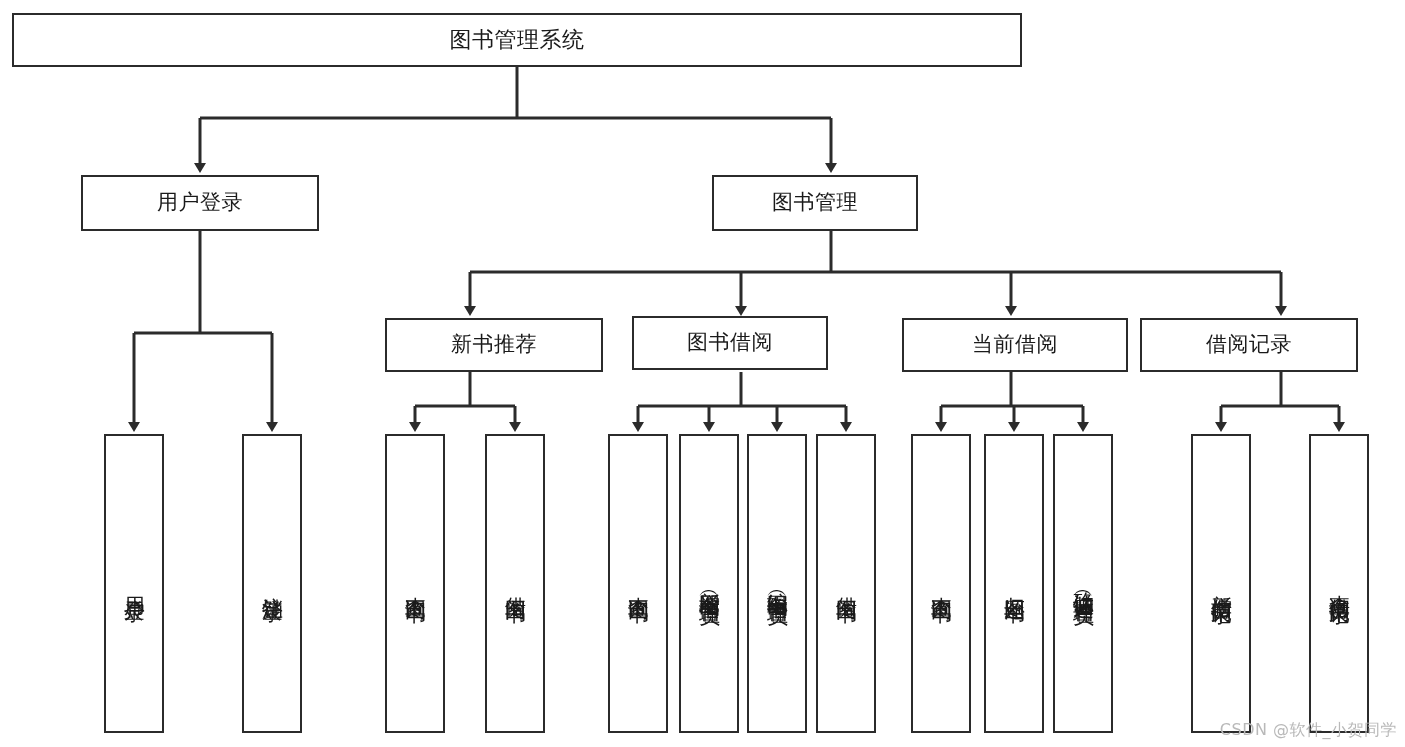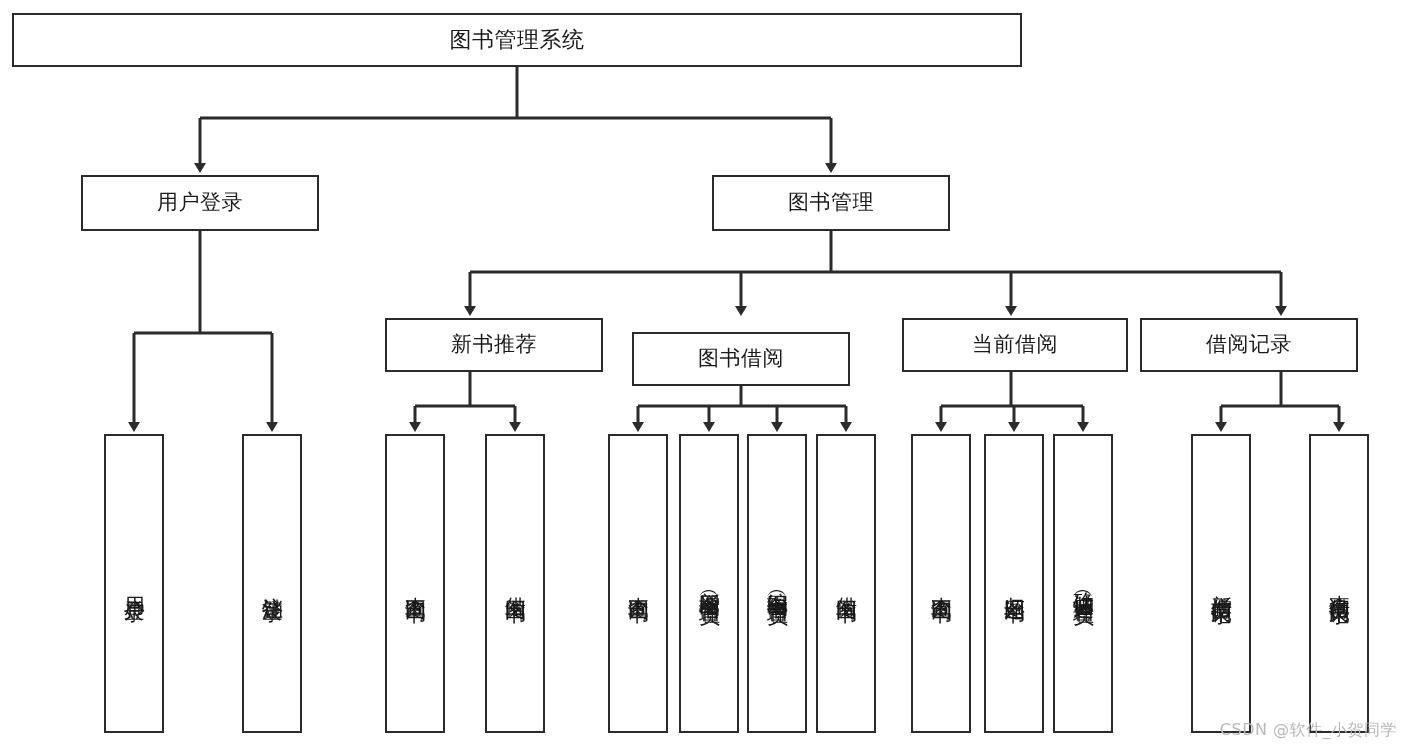--- a/index.html
+++ b/index.html
@@ -116,27 +116,27 @@
       </g>
   </svg>
 
   <div id="nodes">
       <div class="node root horiz" style="left: 12px; top: 13px; width: 1010px; height: 54px;">
         <span>图书管理系统</span>
       </div>
       <div class="node horiz" style="left: 81px; top: 175px; width: 238px; height: 56px;">
         <span>用户登录</span>
       </div>
-      <div class="node horiz" style="left: 712px; top: 175px; width: 238px; height: 56px; text-align: center;">
+      <div class="node horiz" style="left: 712px; top: 175px; width: 206px; height: 56px; text-align: center;">
         <span>图书管理</span>
       </div>
       <div class="node horiz" style="left: 361px; top: 318px; width: 218px; height: 54px; margin-left: 24px;">
         <span>新书推荐</span>
       </div>
-      <div class="node horiz" style="left: 632px; top: 332px; width: 218px; height: 54px;">
+      <div class="node horiz" style="left: 632px; top: 316px; width: 196px; height: 54px;">
         <span>图书借阅</span>
       </div>
       <div class="node horiz" style="left: 902px; top: 318px; width: 226px; height: 54px;">
         <span>当前借阅</span>
       </div>
       <div class="node horiz" style="left: 1140px; top: 318px; width: 218px; height: 54px;">
         <span>借阅记录</span>
       </div>
       <div class="node leaf" style="left: 104px; top: 434px; width: 60px; height: 299px;">
         <span class="vtext">用户登录</span>

